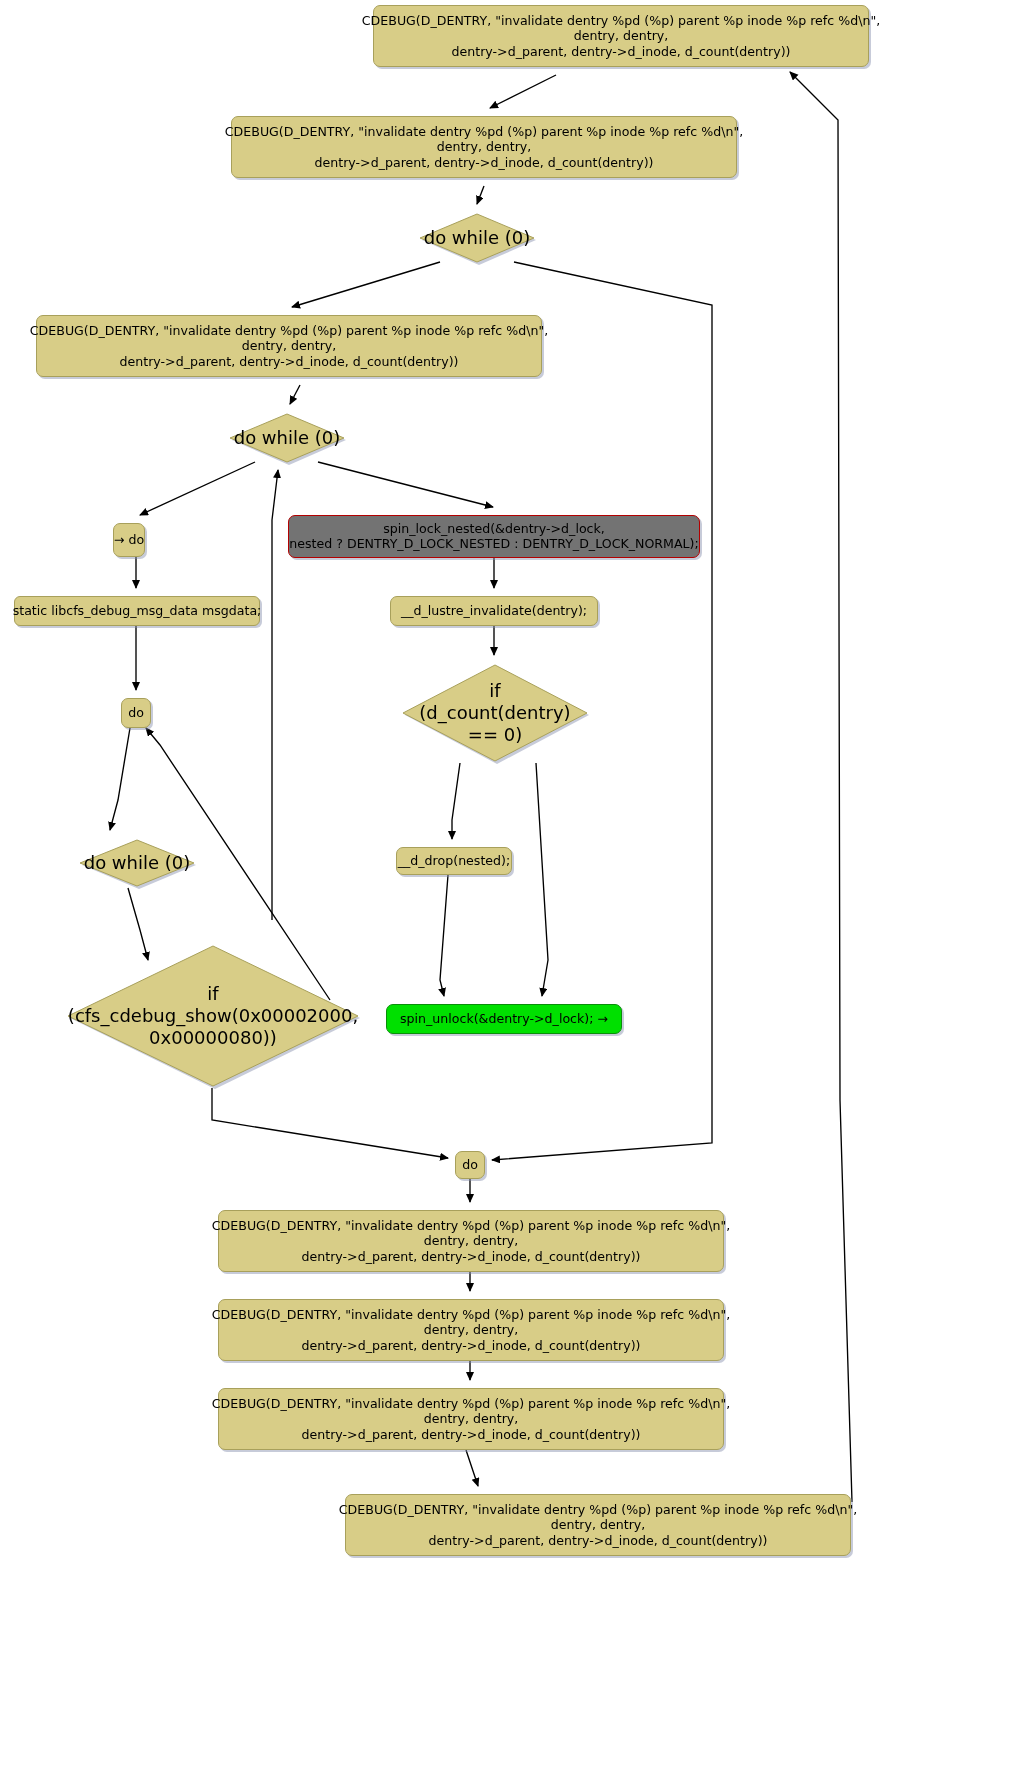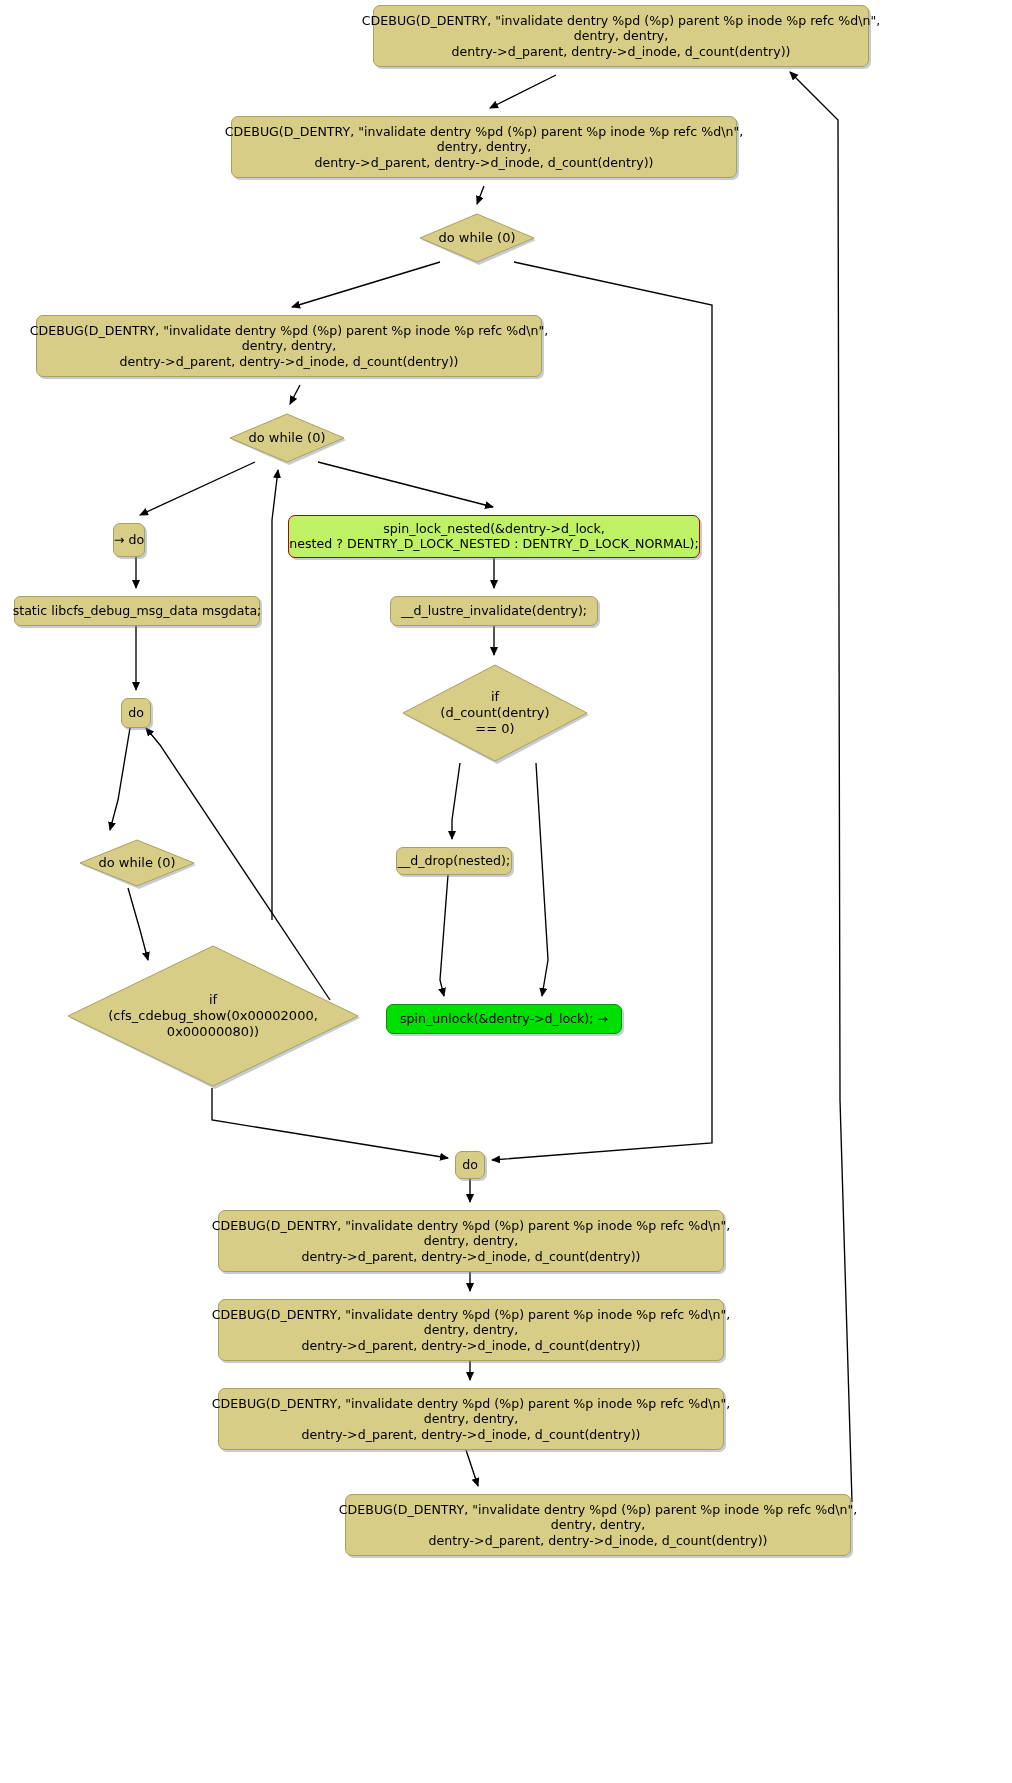--- a/index.html
+++ b/index.html
@@ -14,27 +14,27 @@
 
   
   .box{
     background:#d8cd87;
     border:1px solid #a8a05b;
     border-radius:7px;
     box-shadow:2px 2px 0 rgba(130,140,170,.45);
     font-size:12.6px;
     padding:5px 9px;
   }
-  .box.red{background:#bef264;border:1px solid #b30000;color:#000;}
+  .box.red{background:#737373;border:1px solid #b30000;color:#000;}
   .box.green{background:#00e000;border:1px solid #0a8f0a;color:#000;}
   .dwrap{position:absolute;}
   .dwrap svg{position:absolute;left:0;top:0;overflow:visible;}
   .dwrap .dtext{position:absolute;left:0;top:0;width:100%;height:100%;
      display:flex;align-items:center;justify-content:center;text-align:center;
-     font-size:13px;line-height:1.22;white-space:pre;color:#000;}
+     font-size:18px;line-height:1.22;white-space:pre;color:#000;}
 </style>
 </head>
 <body>
 
 <div id="canvas">
 
   <svg id="edges" viewBox="0 0 1012 1783" xmlns="http://www.w3.org/2000/svg">
     <defs>
       <marker id="ah" markerWidth="10" markerHeight="10" refX="8" refY="4" orient="auto" markerUnits="userSpaceOnUse">
         <path d="M0,0 L9,4 L0,8 z" fill="#000"></path>

